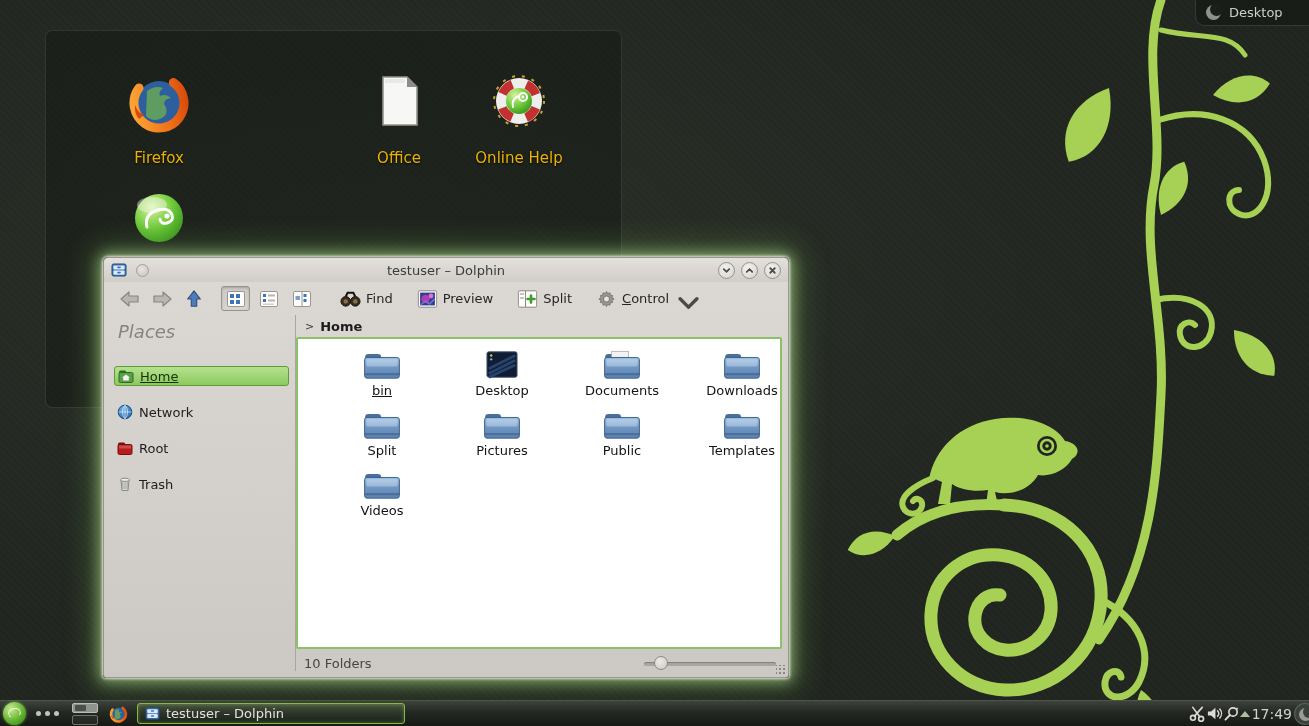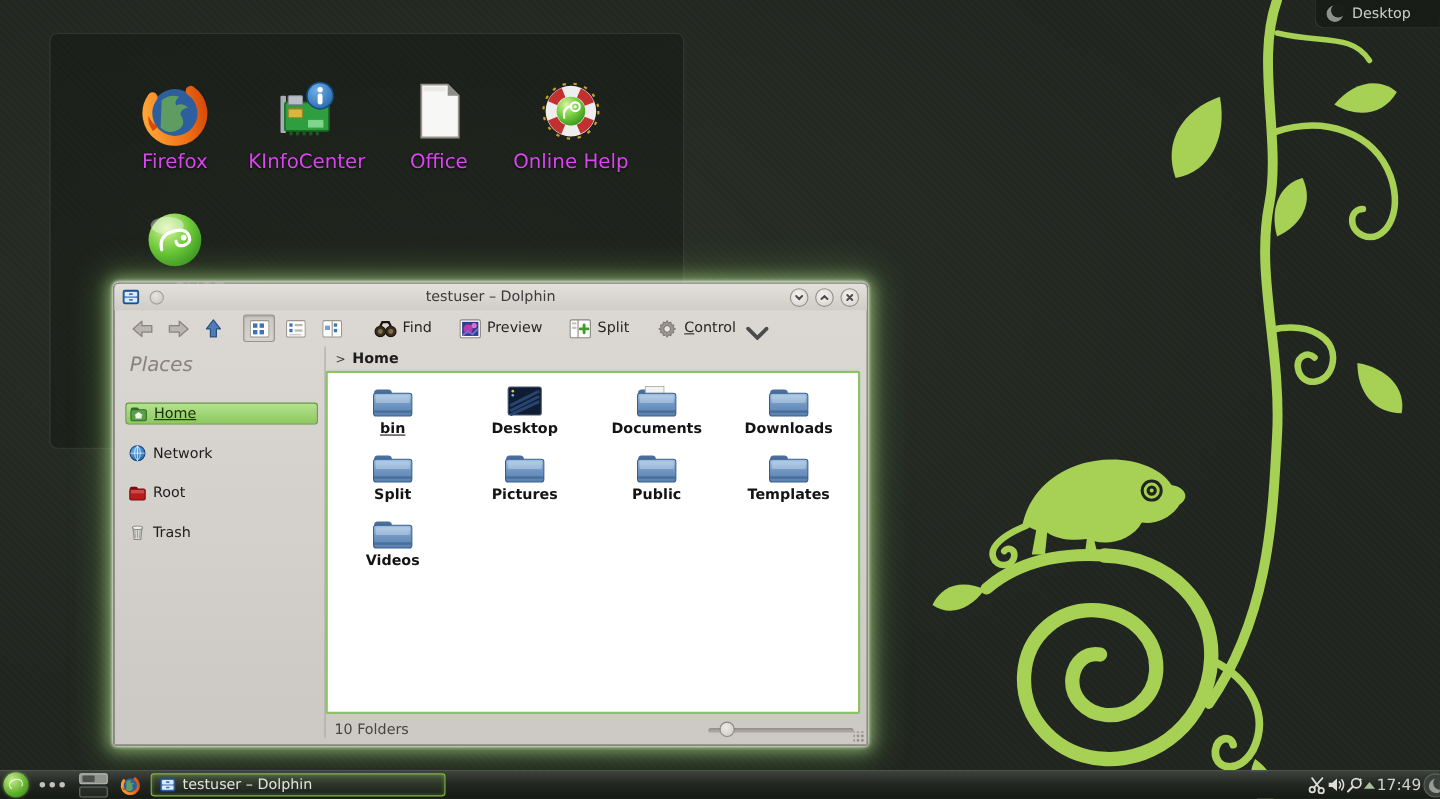--- a/index.html
+++ b/index.html
@@ -20,21 +20,21 @@
   .cashew-ico { position:relative; width:15px; height:15px; }
   .cashew-ico::before { content:""; position:absolute; inset:0; border-radius:50%; background:#8f918c; }
   .cashew-ico::after { content:""; position:absolute; left:4px; top:-2px; width:13px; height:13px; border-radius:50%; background:#1a1f1a; }
   .toolbox-label { color:#cfcfca; font-size:13px; }
 
   
   .folderview { position:absolute; left:45px; top:30px; width:577px; height:378px;
       background:rgba(12,15,12,.34); border:1px solid rgba(200,210,195,.13); border-radius:7px; }
   .dicon { position:absolute; width:110px; text-align:center; cursor:pointer; }
   .dicon .dico { width:64px; height:64px; margin:0 auto; display:block; }
-  .dlabel { display:block; margin-top:4px; font-size:18px; color:#d946ef; text-shadow:0 1px 2px rgba(0,0,0,.9); }
+  .dlabel { display:block; margin-top:16px; font-size:15px; color:#eab308; text-shadow:0 1px 2px rgba(0,0,0,.9); }
 
   
   .window { position:absolute; left:103px; top:257px; width:686px; height:421px;
       background:linear-gradient(#dcd8d4,#ccc8c3); border:1px solid #9a958e; border-radius:5px 5px 3px 3px;
       box-shadow:0 0 3px 1px rgba(255,255,255,.8), 0 0 14px 4px rgba(185,235,150,.55), 0 0 30px 11px rgba(140,200,100,.28);
       display:flex; flex-direction:column; }
   .titlebar { height:24px; position:relative; display:flex; align-items:center; padding:0 7px;
       background:linear-gradient(#e4e0dc,#d0ccc7); border-radius:5px 5px 0 0; }
   .tb-appicon { width:16px; height:16px; }
   .tb-menu-btn { width:13px; height:13px; border-radius:50%; margin-left:9px;
@@ -64,21 +64,21 @@
   .place-item svg { width:16px; height:16px; flex:0 0 16px; }
   .place-item.selected { background:linear-gradient(#b5e18f,#8cc95e); border:1px solid #5f9c38; }
   .place-item.selected .place-label { text-decoration:underline; color:#173007; }
   .place-item + .place-item { margin-top:16px; }
 
   .rightcol { flex:1; display:flex; flex-direction:column; min-width:0; }
   .breadcrumb { height:22px; display:flex; align-items:center; gap:6px; padding-left:9px; font-size:13px; }
   .bc-sep { color:#3a3a3a; font-size:11px; }
   .bc-current { font-weight:bold; color:#1c1c1c; cursor:pointer; }
   .view { flex:1; margin:0 6px 0 0; background:#fff; border:2px solid #8dc168; border-radius:2px;
-      display:grid; grid-template-columns:repeat(4,120px); grid-auto-rows:60px; align-content:start; padding:10px 0 0 3px; overflow:hidden;font-weight:bold; }
+      display:grid; grid-template-columns:repeat(4,120px); grid-auto-rows:60px; align-content:start; padding:10px 0 0 28px; overflow:hidden; }
   .fitem { width:112px; display:flex; flex-direction:column; align-items:center; cursor:pointer; }
   .ficon { width:38px; height:32px; position:relative; }
   .ficon svg { width:38px; height:32px; display:block; }
   .emblem { position:absolute; right:-3px; bottom:-2px; width:15px; height:15px; }
   .flabel { font-size:13px; color:#141414; margin-top:2px; white-space:nowrap; }
   .flabel.u { text-decoration:underline; }
 
   .statusbar { height:28px; display:flex; align-items:center; padding:0 12px 0 8px; position:relative; }
   .status-text { font-size:13px; color:#454545; }
   .zoomslider { margin-left:auto; position:relative; width:132px; height:14px; cursor:pointer; }
@@ -376,26 +376,20 @@
   <span class="toolbox-label">Desktop</span>
 </div>
 
 <div class="folderview">
   <div class="dicon" style="left:58px;top:38px">
     <svg class="dico">
         <use href="#s-firefox"></use>
       </svg>
     <span class="dlabel">Firefox</span>
   </div>
-  <div class="dicon" style="left:178px;top:38px">
-    <svg class="dico">
-        <use href="#s-kinfo"></use>
-      </svg>
-    <span class="dlabel">KInfoCenter</span>
-  </div>
   <div class="dicon" style="left:298px;top:38px">
     <svg class="dico">
         <use href="#s-office"></use>
       </svg>
     <span class="dlabel">Office</span>
   </div>
   <div class="dicon" style="left:418px;top:38px">
     <svg class="dico">
         <use href="#s-lifebuoy"></use>
       </svg>

